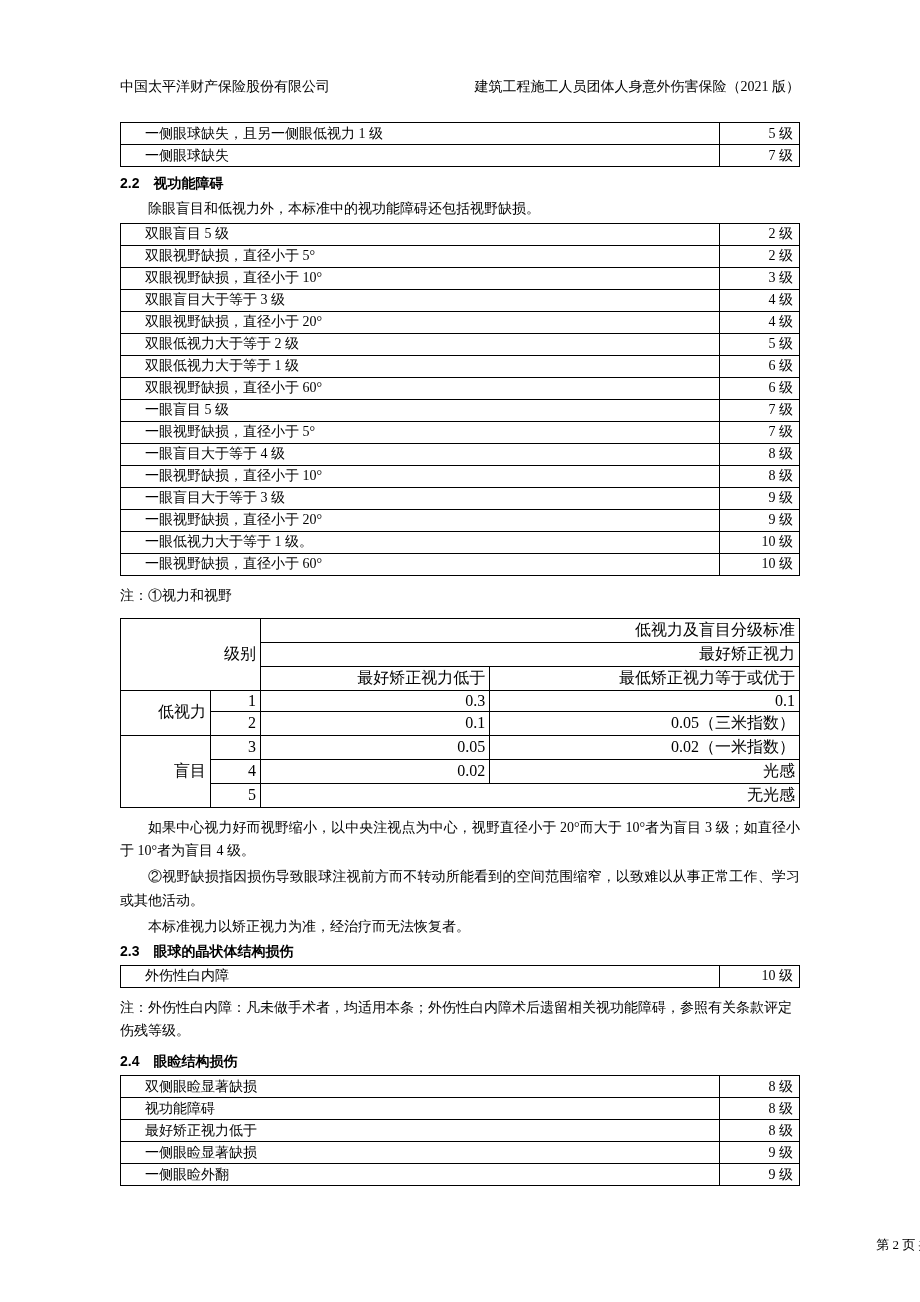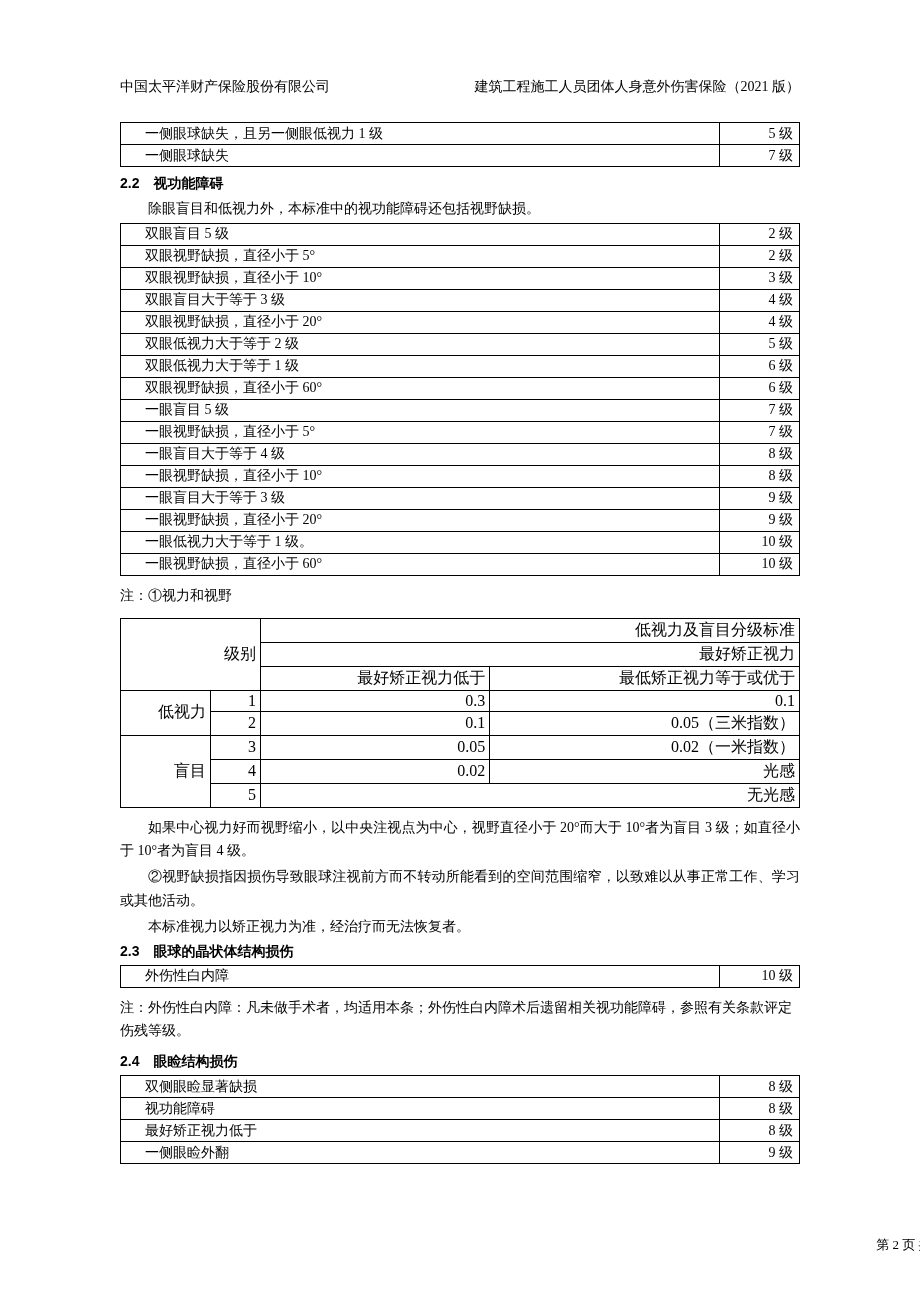--- a/index.html
+++ b/index.html
@@ -234,20 +234,24 @@
         </tr>
         <tr>
           <td class="col-desc">视功能障碍</td>
           <td class="col-level">8 级</td>
         </tr>
         <tr>
           <td class="col-desc">最好矫正视力低于</td>
           <td class="col-level">8 级</td>
         </tr>
         <tr>
+          <td class="col-desc">一侧眼睑显著缺损</td>
+          <td class="col-level">9 级</td>
+        </tr>
+        <tr>
           <td class="col-desc">一侧眼睑外翻</td>
           <td class="col-level">9 级</td>
         </tr>
       </tbody>
   </table>
 
   <div class="footer">第 2 页 共 10 页</div>
 </div>
 
 </body></html>

